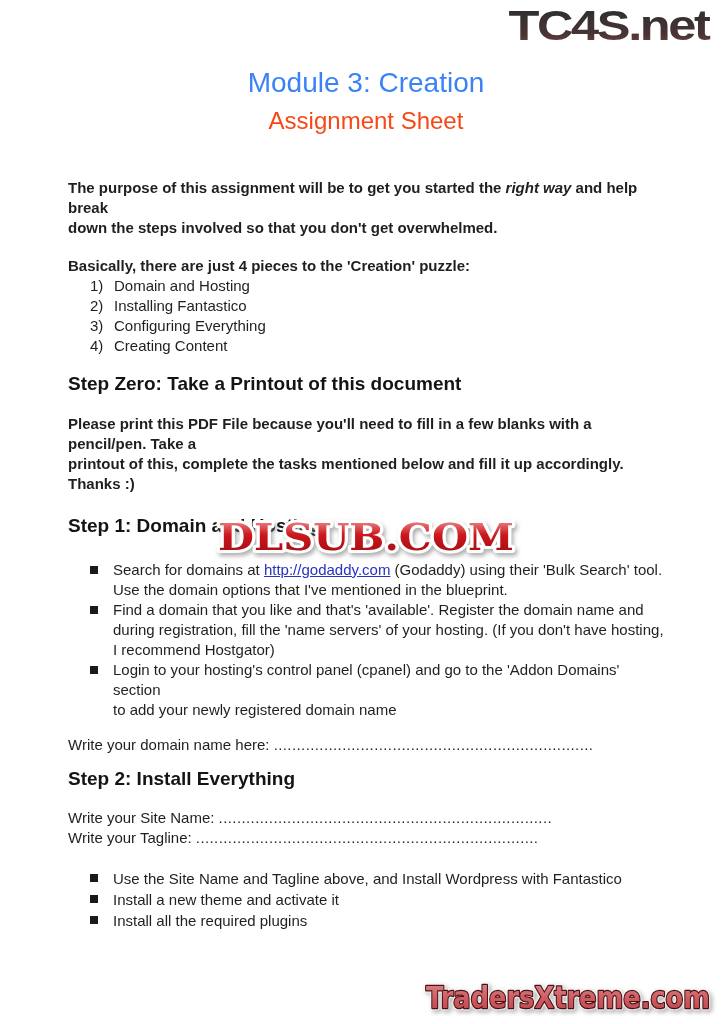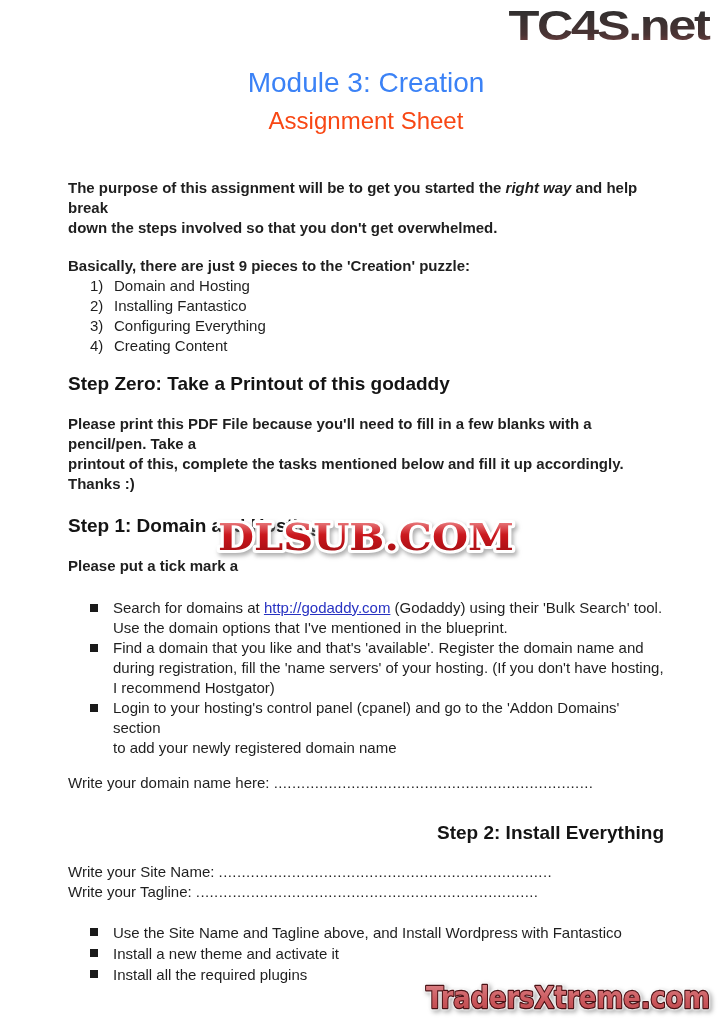--- a/index.html
+++ b/index.html
@@ -54,21 +54,21 @@
     flex: 0 0 auto;
     width: 8px; height: 8px;
     background: #1a1a1a;
     margin: 6px 15px 0 0;
   }
   .btext { white-space: pre-line; }
   .link { color: #2832C2; text-decoration: underline; }
   .fill-line { margin: 0; }
   .p-domain { margin-top: 15px; }
   .dots { letter-spacing: 0.4px; }
-  .h-two { margin-top: 28px; text-align: right; }
+  .h-two { margin-top: 12px; }
   .p-site { margin-top: 17px; }
   .blist2 { margin-top: 20px; margin-left: 22px; line-height: 21px; }
 
   .logo-top { position: absolute; top: 3px; right: 8px; }
   .watermark { position: absolute; top: 509px; left: 210px; }
   .logo-bottom {
     position: absolute; top: 977px; right: 6px;
     filter: drop-shadow(0 0 1px #ffffff) drop-shadow(0 0 1px #ffffff)
             drop-shadow(2px 2px 2px rgba(0,0,0,0.35));
   }
@@ -94,47 +94,46 @@
     <text class="tc4s-text" x="50%" y="37" text-anchor="middle" textLength="200" lengthAdjust="spacingAndGlyphs" fill="url(#gTop)">TC4S.net</text>
   </svg>
 
   <div class="content">
     <div class="title">Module 3: Creation</div>
     <div class="subtitle">Assignment Sheet</div>
 
     <p class="para p-intro"><span>The purpose of this assignment will be to get you started the </span><em>right way</em><span> and help break
 down the steps involved so that you don't get overwhelmed.</span></p>
 
-    <p class="para p-puzzle">Basically, there are just 9 pieces to the 'Creation' puzzle:</p>
+    <p class="para p-puzzle">Basically, there are just 4 pieces to the 'Creation' puzzle:</p>
 
     <div class="olist">
       <div class="oli">
           <span class="num">1)</span>
           <span>Domain and Hosting</span>
         </div>
       <div class="oli">
           <span class="num">2)</span>
           <span>Installing Fantastico</span>
         </div>
       <div class="oli">
           <span class="num">3)</span>
           <span>Configuring Everything</span>
         </div>
       <div class="oli">
           <span class="num">4)</span>
           <span>Creating Content</span>
         </div>
     </div>
 
-    <h2 class="heading h-zero">Step Zero: Take a Printout of this godaddy</h2>
+    <h2 class="heading h-zero">Step Zero: Take a Printout of this document</h2>
     <p class="para p-print">Please print this PDF File because you'll need to fill in a few blanks with a pencil/pen. Take a
 printout of this, complete the tasks mentioned below and fill it up accordingly. Thanks :)</p>
 
     <h2 class="heading h-one">Step 1: Domain and Hosting</h2>
-    <p class="para p-tick">Please put a tick mark a</p>
 
     <div class="blist">
       <div class="bli">
         <span class="sq"></span>
         <div class="btext"><span>Search for domains at </span><a class="link" href="#">http://godaddy.com</a><span> (Godaddy) using their 'Bulk Search' tool.
 Use the domain options that I've mentioned in the blueprint.</span></div>
       </div>
       <div class="bli">
         <span class="sq"></span>
         <div class="btext">Find a domain that you like and that's 'available'. Register the domain name and

